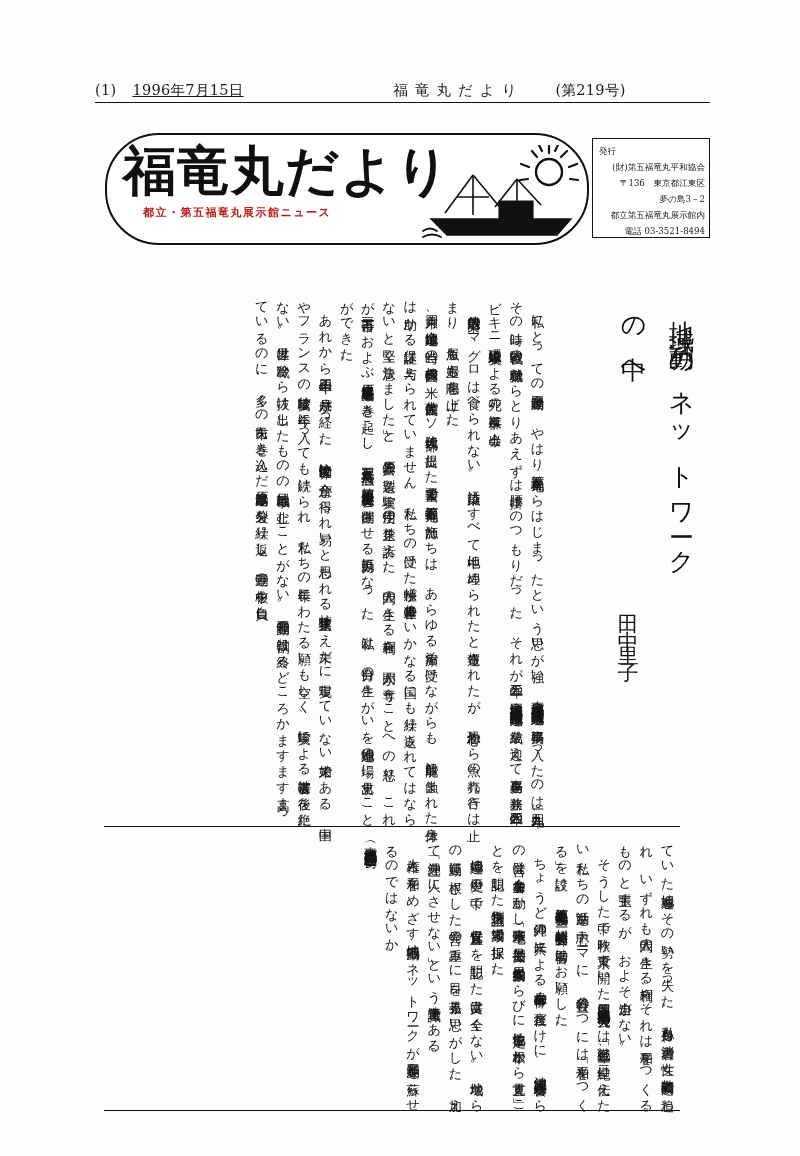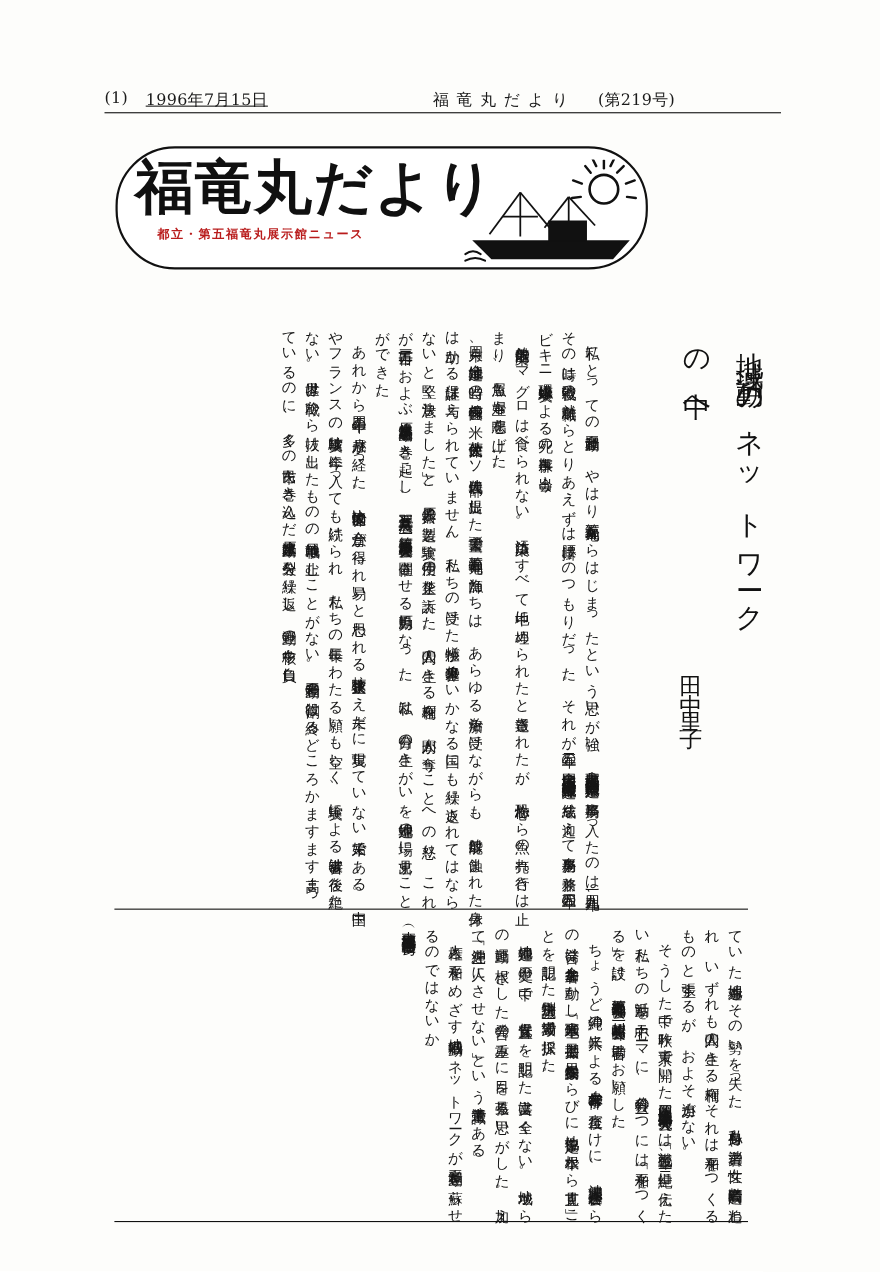--- a/index.html
+++ b/index.html
@@ -30,21 +30,21 @@
     align-items: center;
     font-size: 14.5px;
     letter-spacing: 0.3px;
   }
   .runhead .page-no { margin-right: 16px; }
   .runhead .issue-date { margin-right: 0; text-decoration: underline; }
   .runhead .rh-title {
     margin-left: 150px;
     letter-spacing: 7px;
   }
-  .runhead .rh-issue { margin-left: 20px; }
+  .runhead .rh-issue { margin-left: 32px; }
 
   
   .masthead {
     position: absolute;
     left: 105px;
     top: 133px;
     width: 480px;
     height: 108px;
     border: 2px solid #111;
     border-radius: 54px;
@@ -217,20 +217,28 @@
         <path d="M78 56 L112 56 L112 74 L78 74 Z" stroke-width="1.2"></path>
 
         <g stroke-width="1.8" fill="none" stroke-linecap="round">
           <path d="M2 86 q7 -5 14 0"></path>
           <path d="M2 92 q9 -5 18 0"></path>
         </g>
       </g>
     </svg>
   </div>
 
+  <div class="pubbox">
+    <span class="l pub-l1">発行</span>
+    <span class="l pub-l2">(財)第五福竜丸平和協会</span>
+    <span class="l pub-l3">〒136　東京都江東区</span>
+    <span class="l pub-l4">夢の島3－2</span>
+    <span class="l pub-l5">都立第五福竜丸展示館内</span>
+    <span class="l pub-l6">電話 03-3521-8494</span>
+  </div>
 
   <div class="headline">
     <div>地域活動のネットワーク</div>
     <div>の中へ</div>
   </div>
   <div class="byline">田中里子</div>
 
   <div class="article block-top">
     <p>私にとっての平和運動は、やはり第五福竜丸からはじまったという思いが強い。東京都地域婦人団体連盟（東京地婦連）の事務局に入ったのは一九四九年、その時は敗戦後の就職難からとりあえずは腰掛けのつもりだった。それが五二年の全国地域婦人団体連絡協議会（全地婦連）の結成を迎えて事務局を兼務、五四年のビキニ環礁水爆実験による死の灰事件に出会う。</p>
     <p>放射能汚染のマグロは食べられない。汚染魚はすべて地中に埋められたと報道されたが、恐怖心から魚の売れ行きは止まり、魚屋も主婦も悲鳴を上げた。</p>

